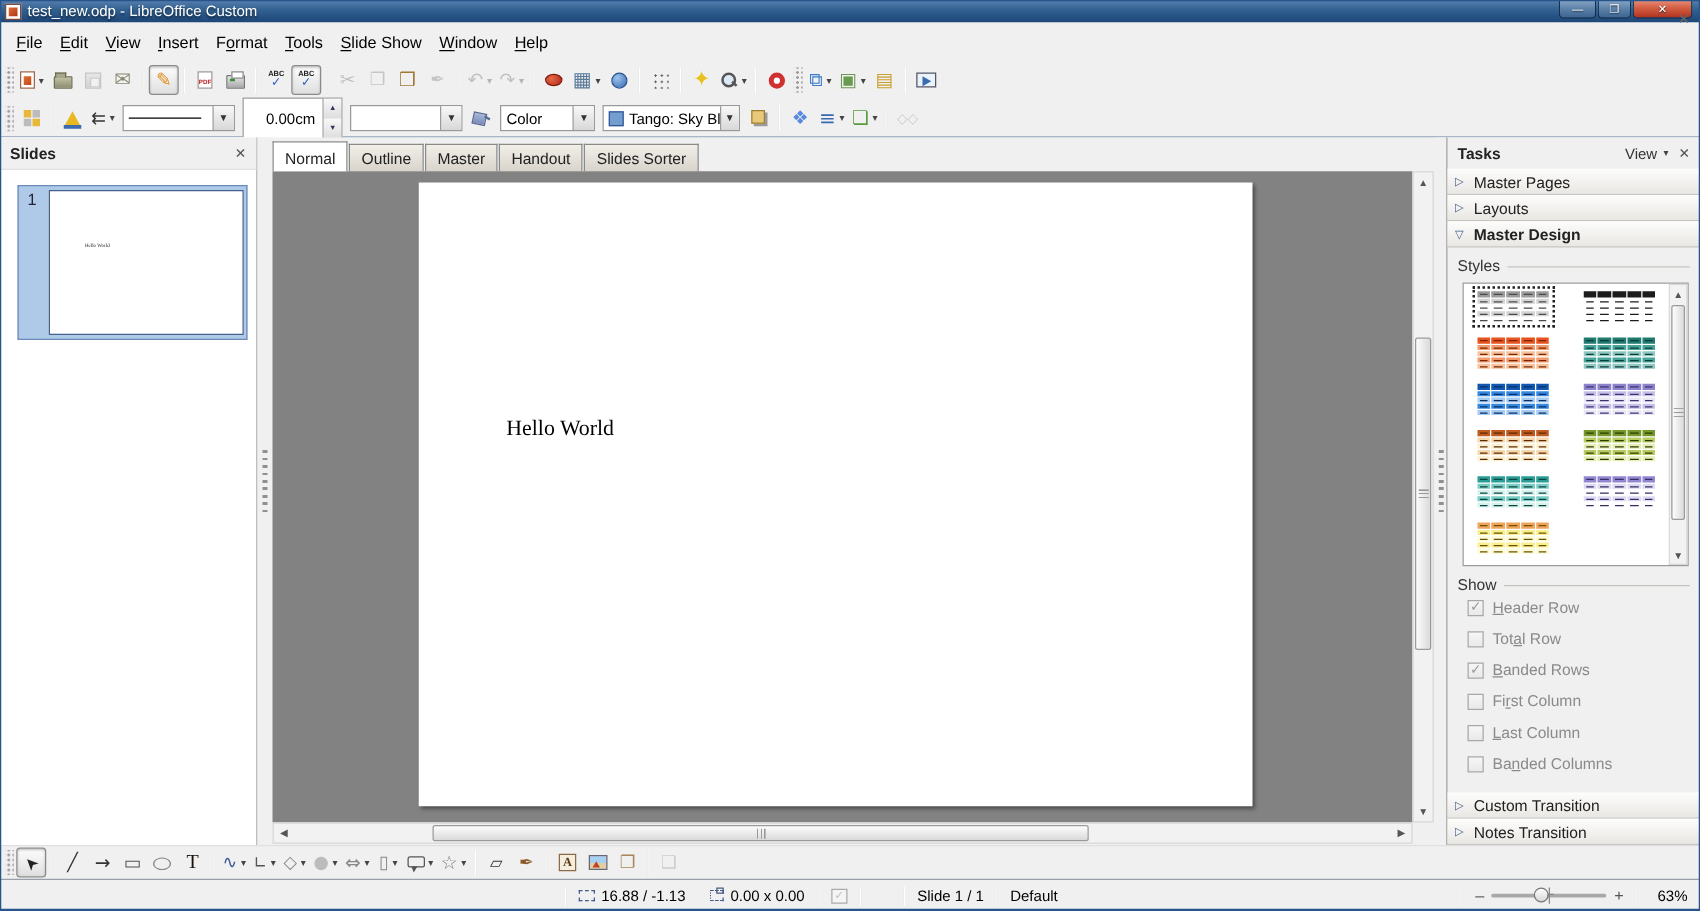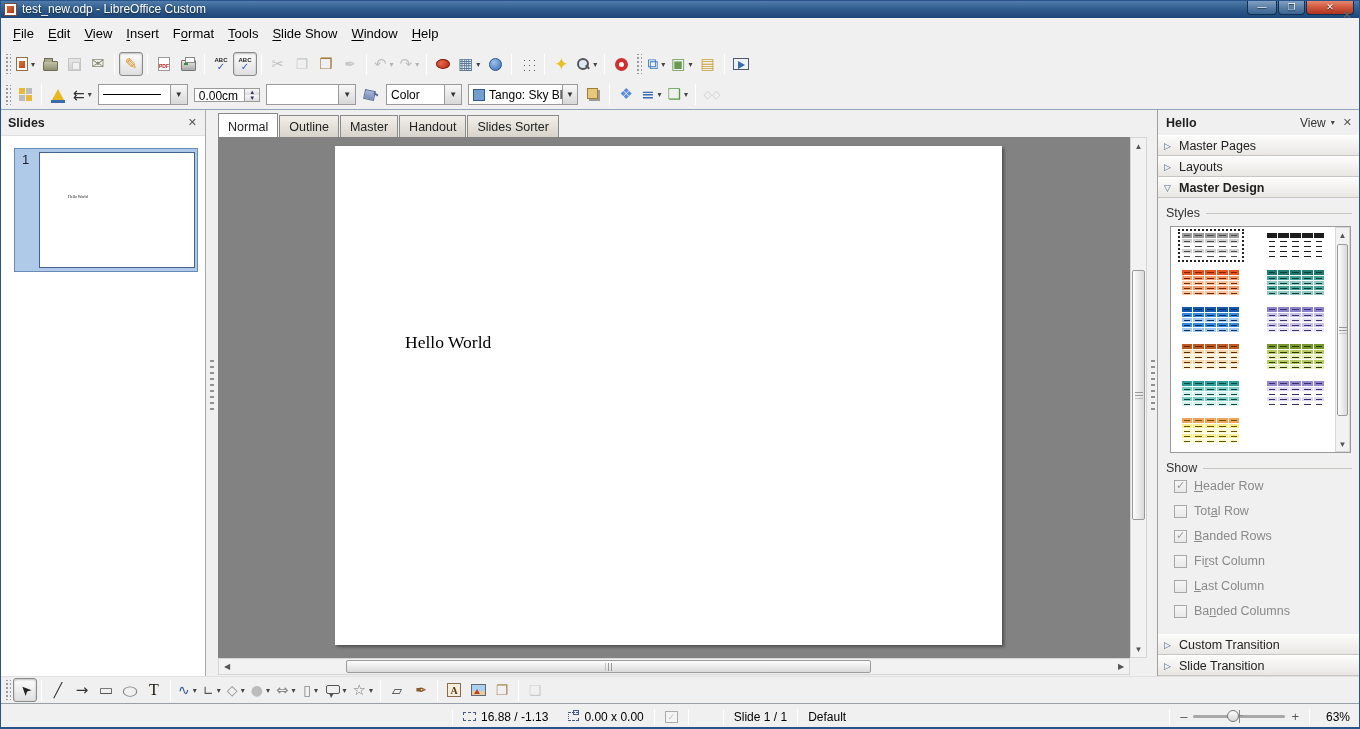--- a/index.html
+++ b/index.html
@@ -43,21 +43,21 @@
   .rot-ul { display:inline-block; transform:rotate(-135deg); }
   .wide { display:inline-block; transform:scaleX(1.45); }
 
   .tb-select { height:21px; border:1px solid #9a9a9a; background:#fff; display:flex; align-items:center;
     font-size:12px; margin:0 3px; position:relative; padding-left:4px; color:#000; }
   .sel-btn { width:17px; height:100%; margin-left:auto; border-left:1px solid #9a9a9a;
     background:linear-gradient(#f8f8f8,#d8d8d8); display:flex; align-items:center; justify-content:center; font-size:8px; color:#333; }
   .sel-line { width:58px; height:1px; background:#000; margin-right:4px; }
   .sel-swatch { width:12px; height:12px; border:1px solid #34579a; margin-right:4px; flex:none; }
   .sel-value { white-space:nowrap; overflow:hidden; }
-  .tb-spin { height:14px; border:1px solid #9a9a9a; background:#fff; display:flex; align-items:flex-start; font-size:12px; margin:0 3px; padding-left:4px; }
+  .tb-spin { height:34px; border:1px solid #9a9a9a; background:#fff; display:flex; align-items:center; font-size:12px; margin:0 3px; padding-left:18px; }
   .spin-btns { margin-left:6px; width:15px; height:100%; border-left:1px solid #9a9a9a; display:flex; flex-direction:column; }
   .spin-btns div { flex:1; font-size:6px; color:#336; display:flex; align-items:center; justify-content:center; background:linear-gradient(#f8f8f8,#ddd); }
 
   
   .i-docnew { width:12px; height:14px; background:#fff; border:1px solid #9a6a4a; position:relative; }
   .i-docnew::after { content:""; position:absolute; inset:3px 2px 2px 2px; background:linear-gradient(135deg,#e07038,#c04818); }
   .i-folder { width:15px; height:10px; background:linear-gradient(#c2c2a4,#8e8e70); border:1px solid #6e6e58; border-radius:1px; position:relative; margin-top:3px; }
   .i-folder::before { content:""; position:absolute; left:0; top:-4px; width:7px; height:3px; background:#a8a88a; border:1px solid #6e6e58; border-bottom:none; }
   .i-floppy { width:13px; height:13px; background:linear-gradient(#d8d8d8,#9a9a9a); border:1px solid #777; position:relative; }
   .i-floppy::after { content:""; position:absolute; left:3px; bottom:0; width:6px; height:6px; background:#f4f4f4; border:1px solid #888; }
@@ -431,21 +431,21 @@
       </div>
     <div class="arrow right">▶</div>
   </div>
 
   <div id="splitter-right">
       <div class="grip"></div>
     </div>
 
   <div id="tasks">
     <div id="tasks-header">
-      <span class="t">Hello</span>
+      <span class="t">Tasks</span>
       <span class="right">
         <span>View</span>
         <span class="dd">▾</span>
         <span class="x">✕</span>
       </span>
     </div>
     <div id="decks-top">
         <div class="deck-header">
           <span class="tri">▷</span>
           <span>Master Pages</span>
@@ -912,21 +912,21 @@
         </div>
       </div>
     <div class="spacer"></div>
     <div id="decks-bottom">
         <div class="deck-header">
           <span class="tri">▷</span>
           <span>Custom Transition</span>
         </div>
         <div class="deck-header">
           <span class="tri">▷</span>
-          <span>Slide Transition</span>
+          <span>Notes Transition</span>
         </div>
       </div>
   </div>
 </div>
 
 <div id="drawbar" class="toolbar" style="position:absolute">
     <div class="tb-handle"></div>
     <div class="tb-btn pressed">
       <span class="glyph rot-ul" style="color: rgb(34, 34, 34); font-size: 13px;">➤</span>
     </div>

